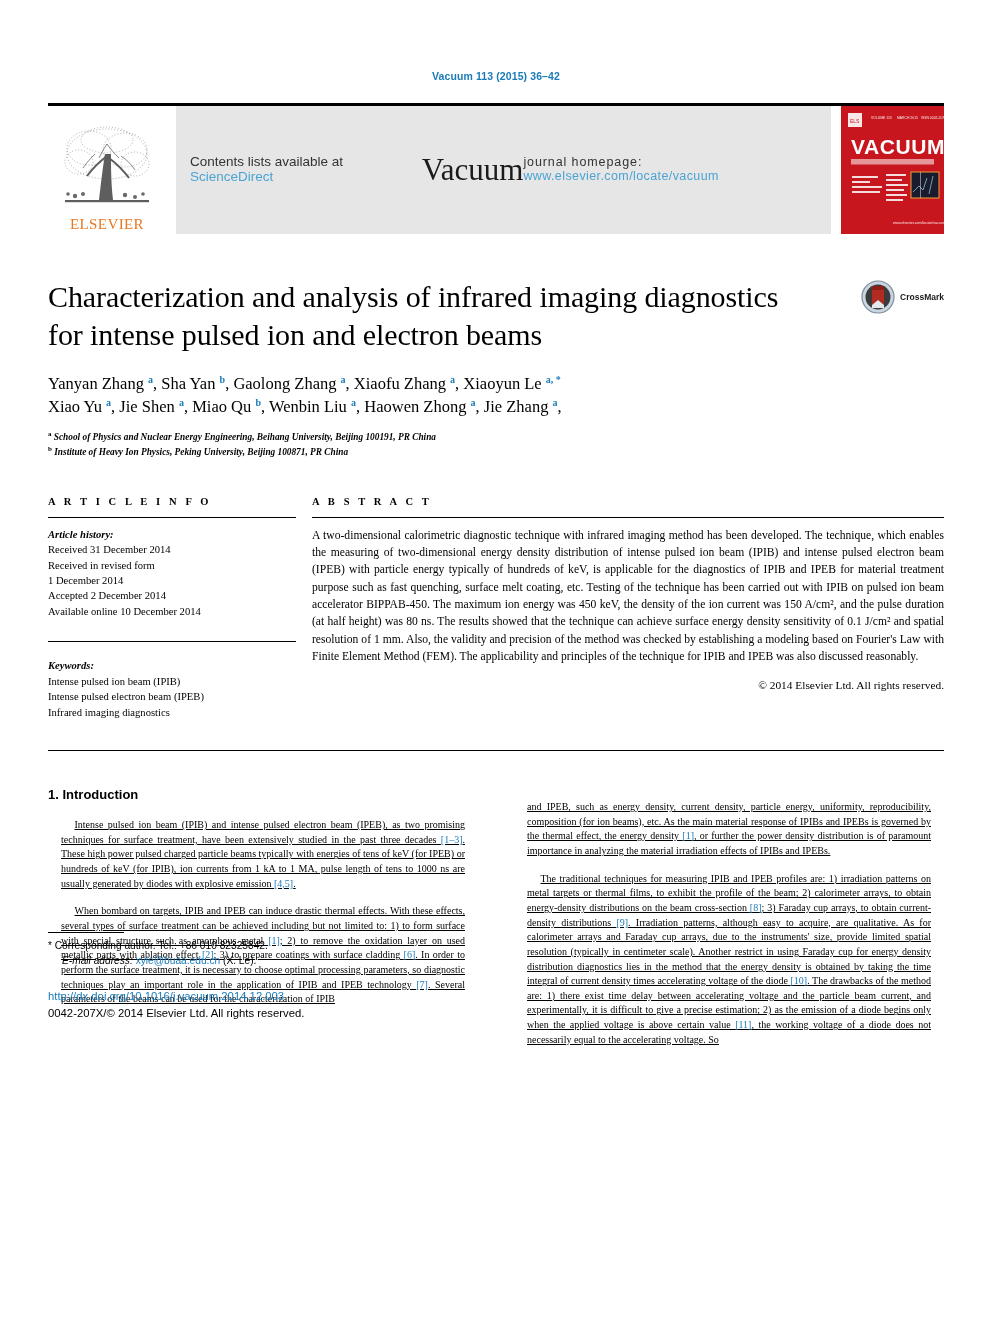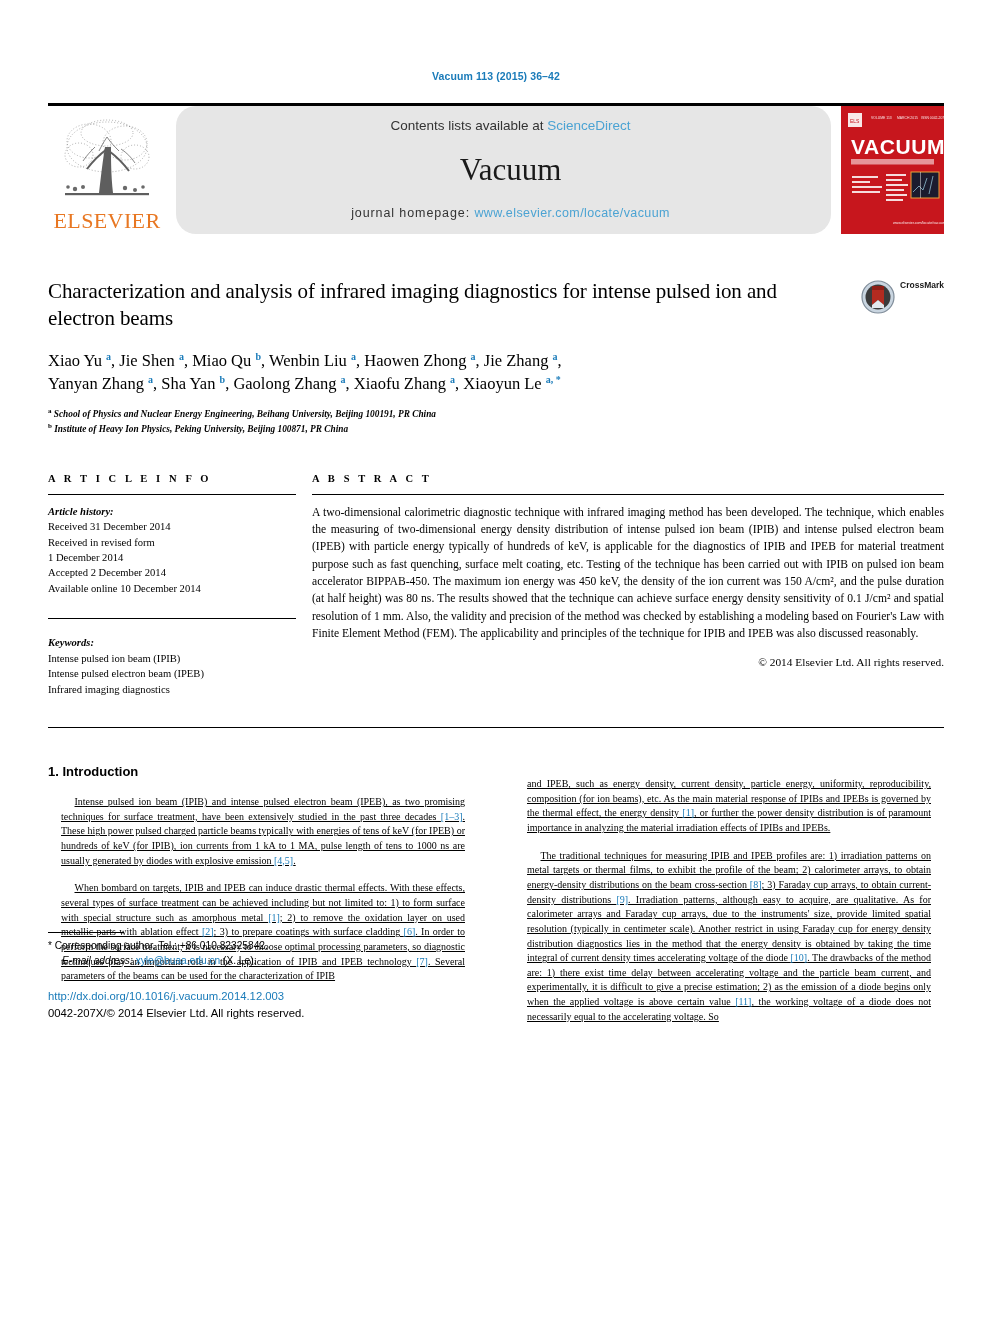--- a/index.html
+++ b/index.html
@@ -49,37 +49,36 @@
     flex-direction: column;
     align-items: center;
     justify-content: flex-end;
     padding-bottom: 2px;
     box-sizing: border-box;
   }
   .tree-svg { display:block; }
   .elsevier-word {
     font-family: "Liberation Serif", serif;
     color: #E87722;
-    font-size: 22px;
+    font-size: 15px;
     letter-spacing: .4px;
     line-height: 1;
     margin-top: 1px;
   }
   .banner {
     flex: 1 1 auto;
     background: #e6e6e6;
     margin-left: 10px;
     margin-right: 10px;
     display: flex;
-    flex-direction: column;
+    flex-direction: row;
     align-items: center;
     justify-content: space-between;
     padding: 12px 0 14px 14px;
     box-sizing: border-box;
-    border-radius: 20px;
   }
   .contents-line {
     font-family: "Liberation Sans", sans-serif;
     font-size: 13.5px;
     color: #333;
   }
   .contents-line .sd { color: #4ba3d3; }
   .journal-name {
     font-family: "Liberation Serif", serif;
     font-size: 31px;
@@ -98,33 +97,33 @@
     flex: 0 0 103px;
     background: #c7161d;
     position: relative;
     overflow: hidden;
   }
 
   
   .title-block { margin-top: 44px; position: relative; }
   .paper-title {
     font-family: "Liberation Serif", serif;
-    font-size: 21px;
+    font-size: 30px;
     line-height: 1.28;
     font-weight: normal;
     margin: 0;
     max-width: 740px;
     letter-spacing: -.1px;
   }
   .crossmark {
     position: absolute;
     right: 0;
     top: 2px;
     display: flex;
-    align-items: flex-start;
+    align-items: center;
     gap: 5px;
   }
   .crossmark-label {
     font-family: "Liberation Sans", sans-serif;
     font-size: 8.5px;
     font-weight: bold;
     color: #1a1a1a;
   }
 
   .authors {
@@ -348,22 +347,22 @@
         <circle cx="17" cy="17" r="16" fill="#c9d5e0" stroke="#7f8c99" stroke-width="1.2"></circle>
         <circle cx="17" cy="17" r="12.5" fill="#3b3b3b"></circle>
         <path d="M11 6 h12 v19 l-6 -5 l-6 5 z" fill="#b32b20"></path>
         <path d="M11 6 h12 v4 h-12 z" fill="#8e1f17"></path>
         <path d="M17 20 l6 5 v3 h-12 v-3 z" fill="#e4e9ee"></path>
       </svg>
       <span class="crossmark-label">CrossMark</span>
     </div>
 
     <div class="authors">
+      <div>Yanyan Zhang <sup>a</sup>, Sha Yan <sup>b</sup>, Gaolong Zhang <sup>a</sup>, Xiaofu Zhang <sup>a</sup>, Xiaoyun Le <sup>a, *</sup></div>
       <div>Xiao Yu <sup>a</sup>, Jie Shen <sup>a</sup>, Miao Qu <sup>b</sup>, Wenbin Liu <sup>a</sup>, Haowen Zhong <sup>a</sup>, Jie Zhang <sup>a</sup>,</div>
-      <div>Yanyan Zhang <sup>a</sup>, Sha Yan <sup>b</sup>, Gaolong Zhang <sup>a</sup>, Xiaofu Zhang <sup>a</sup>, Xiaoyun Le <sup>a, *</sup></div>
     </div>
 
     <div class="affils">
       <div><sup>a</sup> School of Physics and Nuclear Energy Engineering, Beihang University, Beijing 100191, PR China</div>
       <div><sup>b</sup> Institute of Heavy Ion Physics, Peking University, Beijing 100871, PR China</div>
     </div>
   </div>
 
   <div class="info-abstract">
     <div class="col-info">

